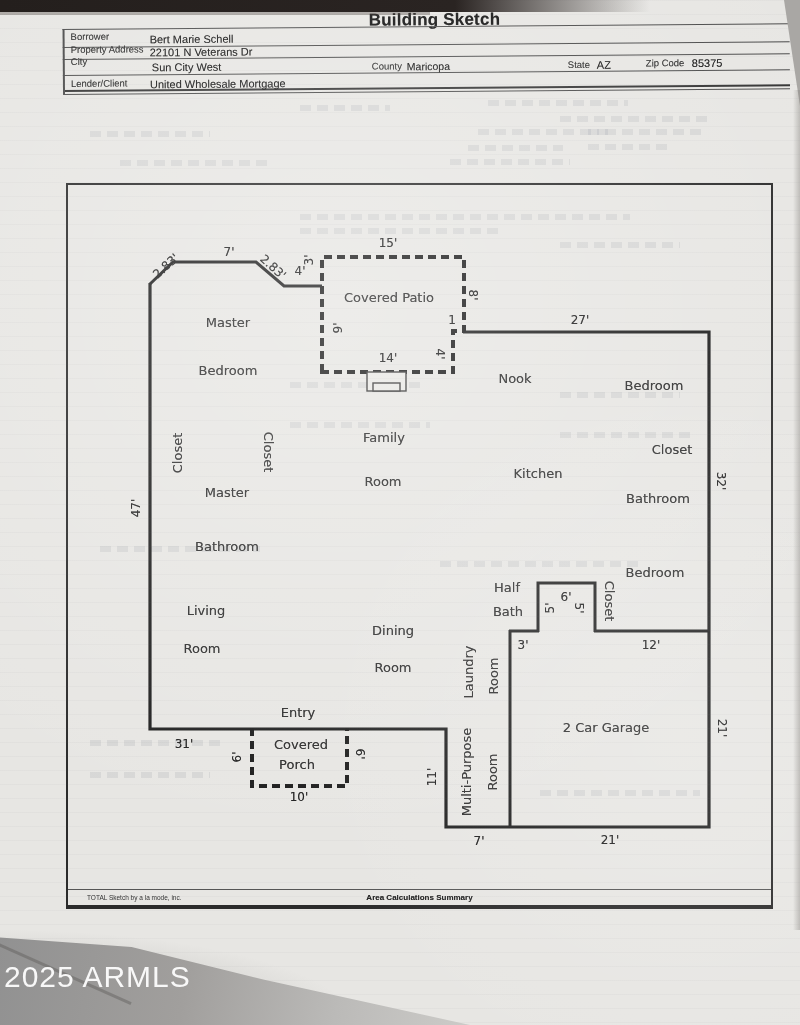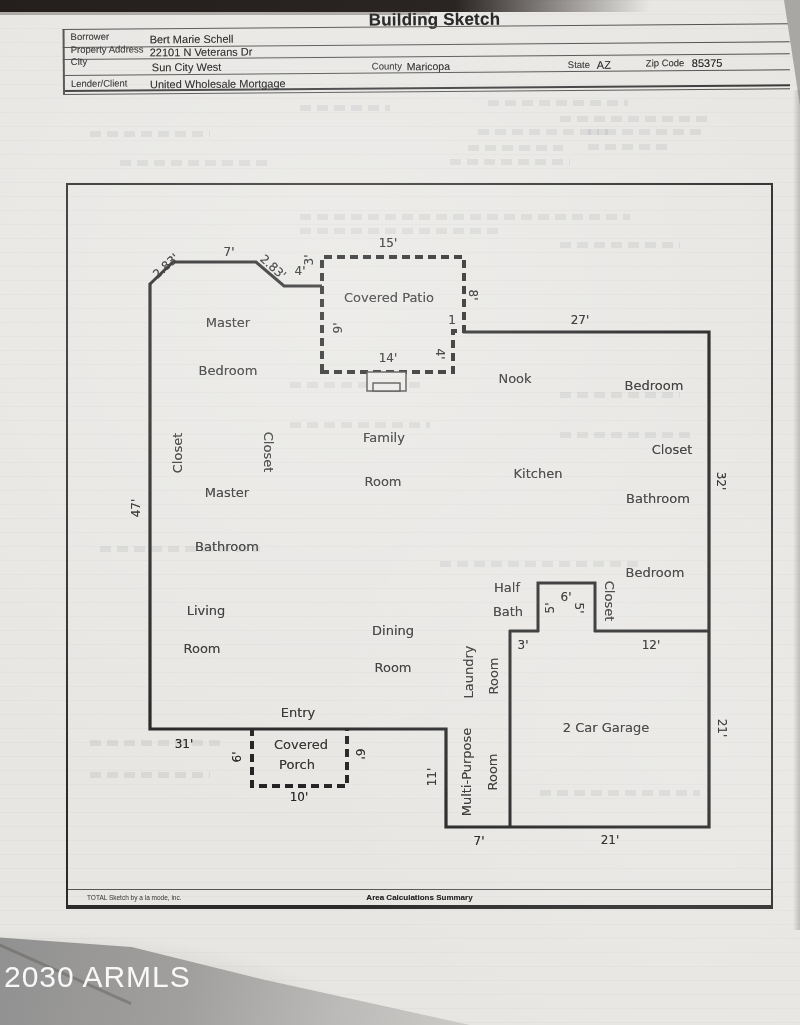--- a/index.html
+++ b/index.html
@@ -193,15 +193,15 @@
     </div>
 
   <div class="texture"></div>
   <div class="top-band"></div>
   <div class="top-band2"></div>
   <div class="tr-wedge"></div>
   <div class="right-shadow"></div>
   <div class="bl-shadow"></div>
   <div class="bottom-gray"></div>
   <div class="edge-sliver"></div>
-  <div class="watermark">2030 ARMLS</div>
+  <div class="watermark">2025 ARMLS</div>
 
 </div>
 
 </body></html>

